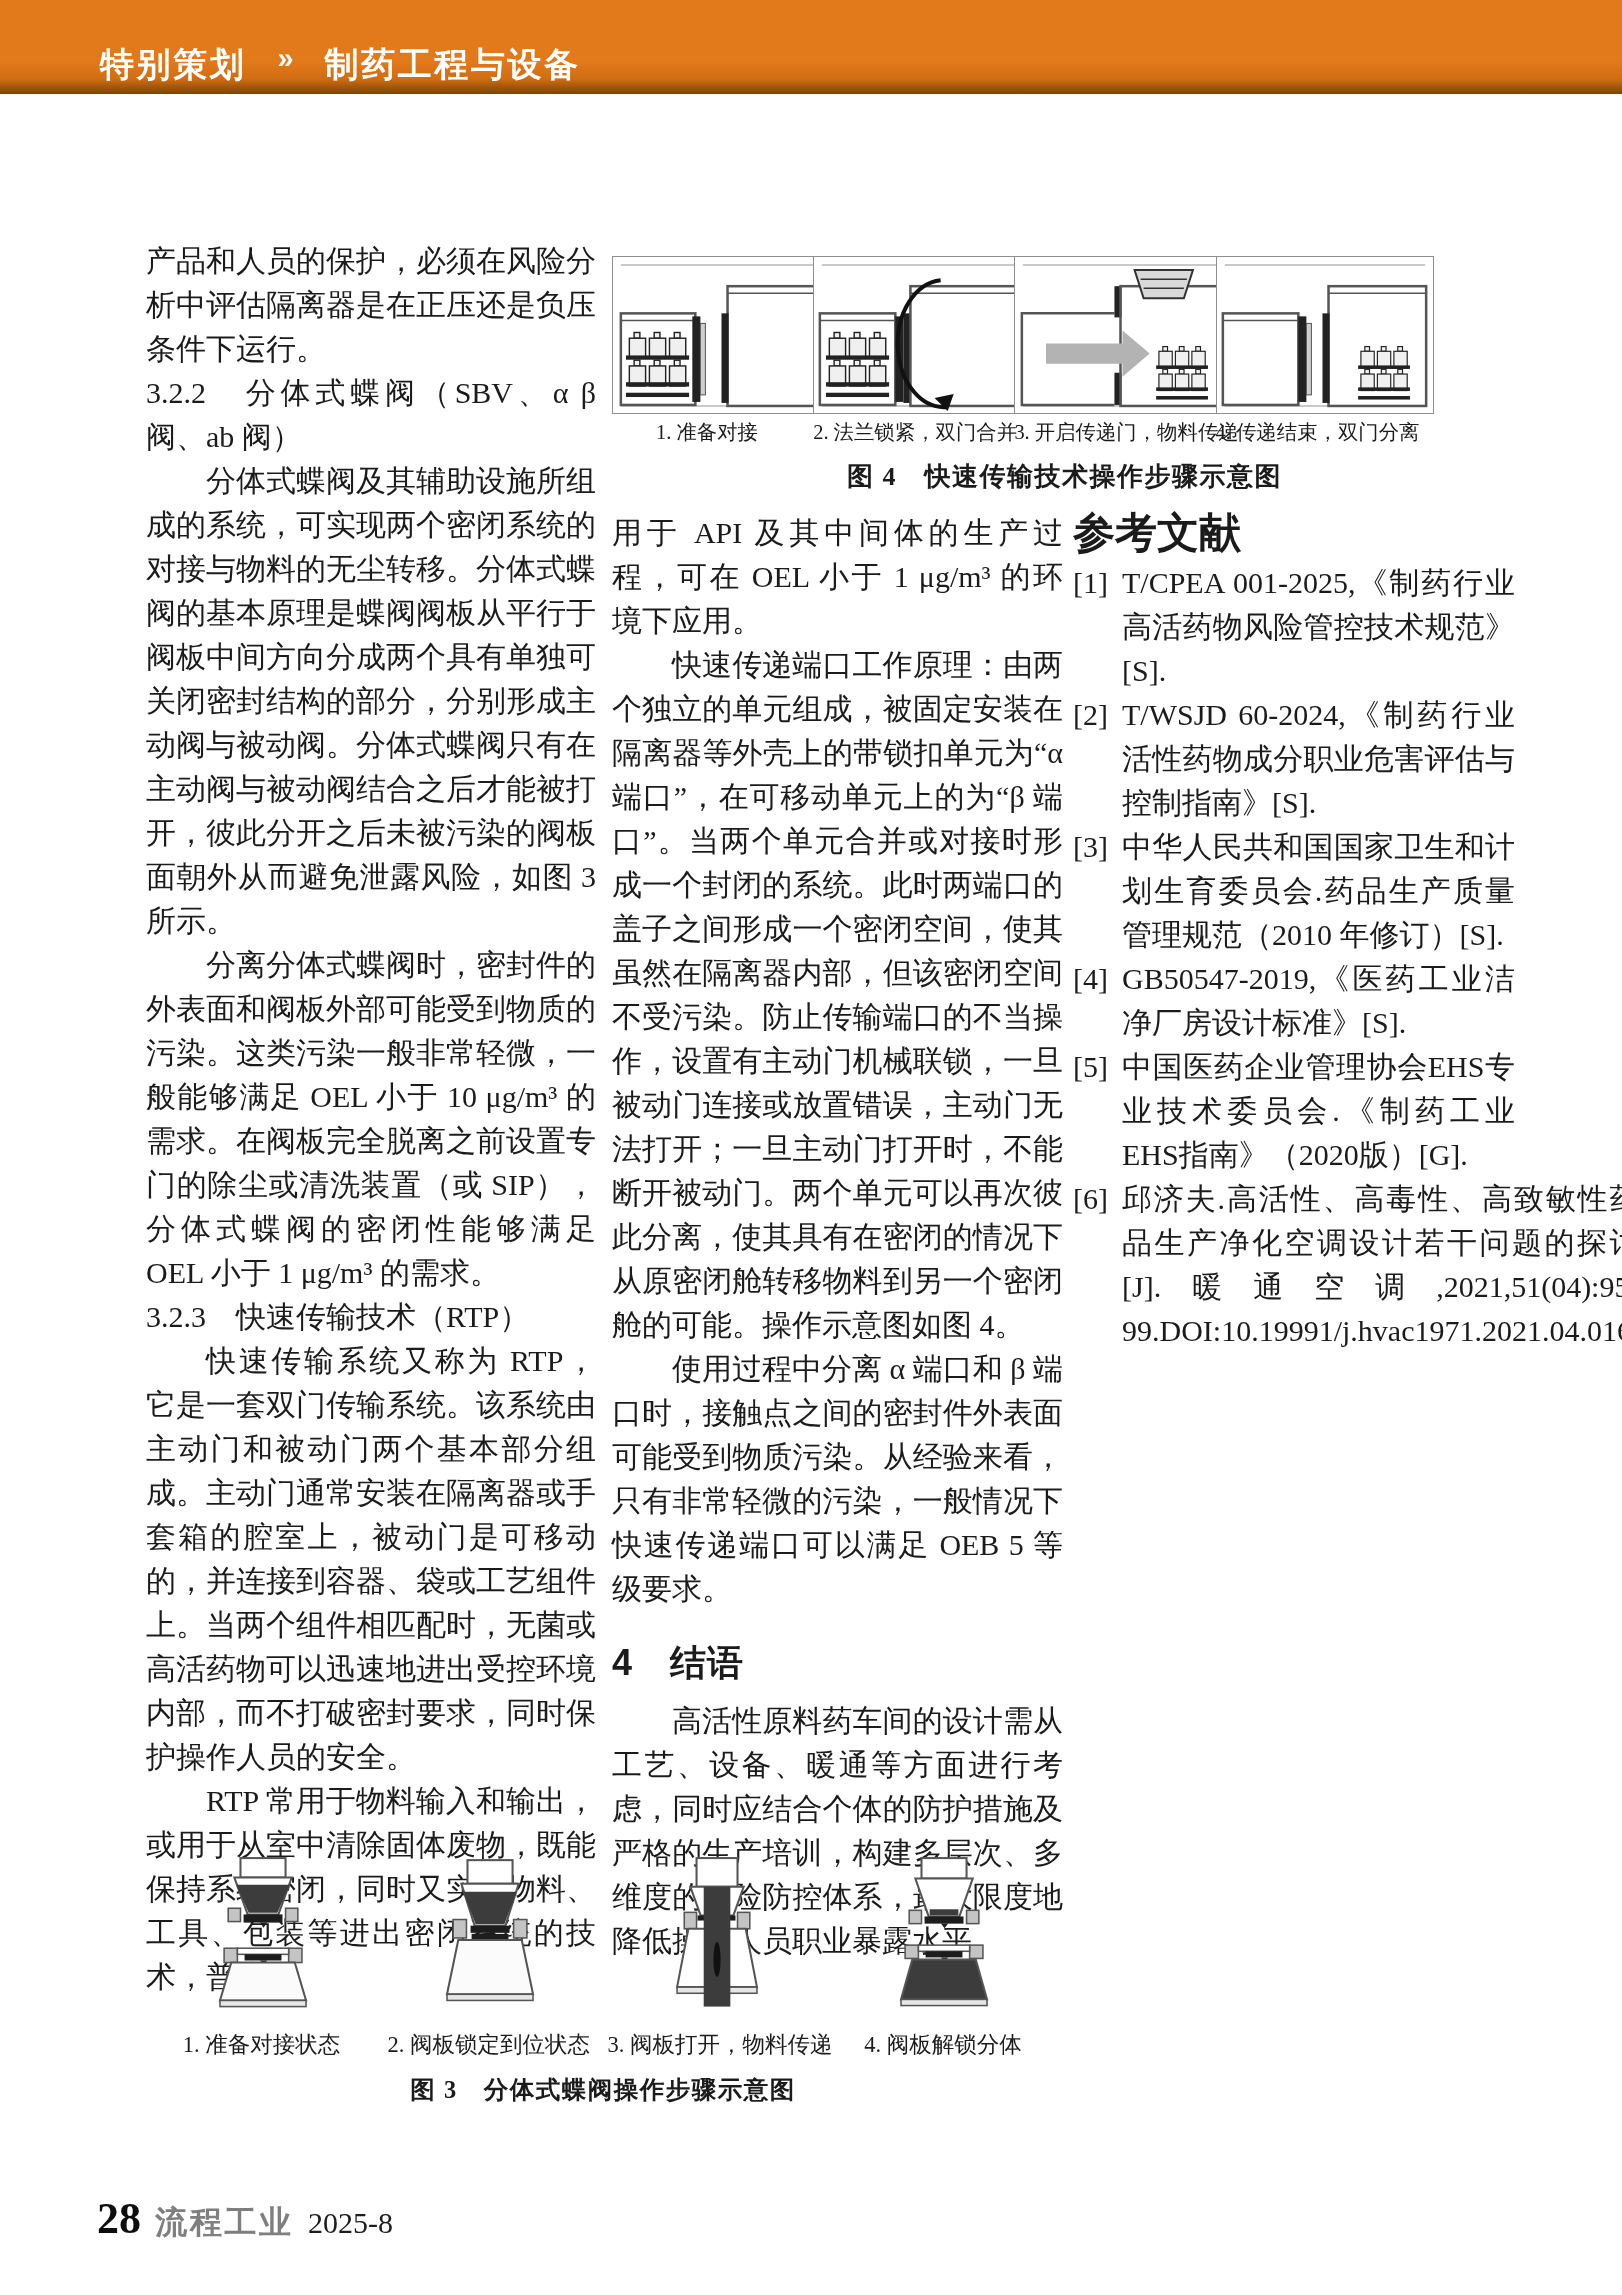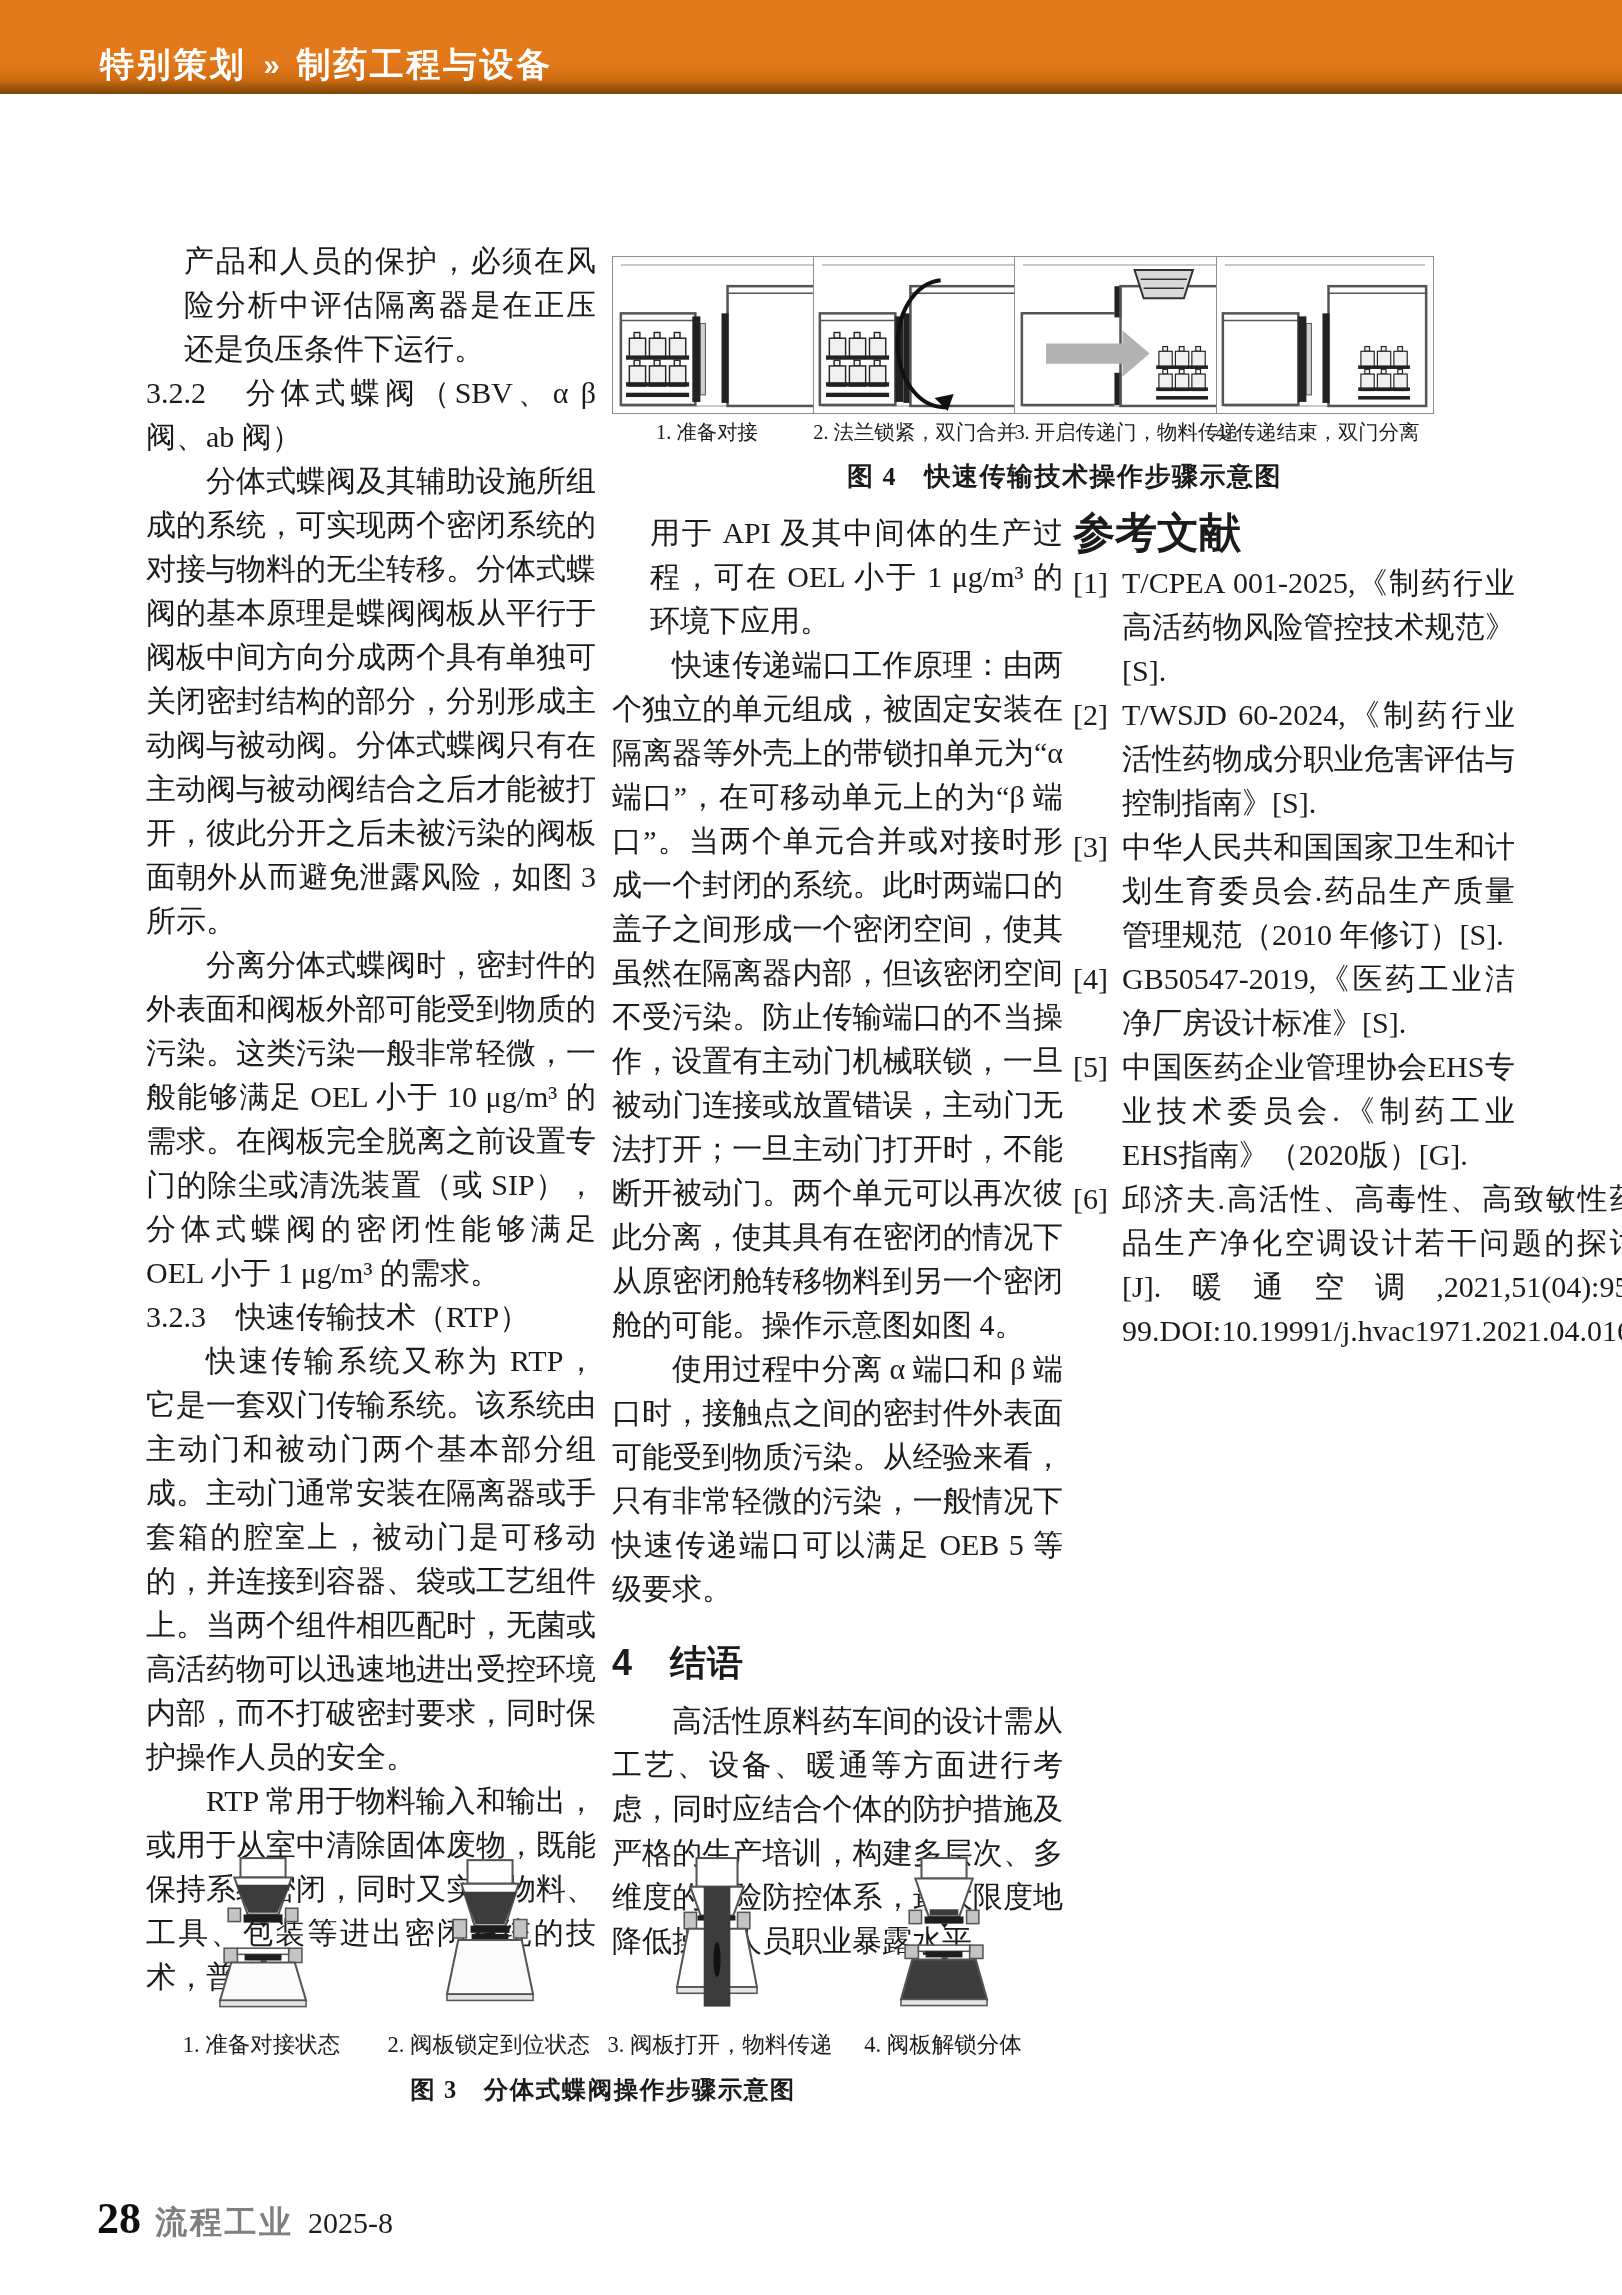--- a/index.html
+++ b/index.html
@@ -3,32 +3,32 @@
 <meta charset="utf-8">
 <style>
   html,body{margin:0;padding:0;background:#ffffff;}
   .page{position:relative;width:1623px;height:2295px;background:#fff;overflow:hidden;
         font-family:"Liberation Serif","DejaVu Serif",serif;color:#1b1b1b;}
 
   
   .header{position:absolute;left:0;top:0;width:1623px;height:94px;
           background:linear-gradient(180deg,#e2791b 0%,#e2791b 66%,#d06d12 84%,#7c4403 100%);
           display:flex;align-items:center;}
-  .header-title{margin-left:100px;display:flex;align-items:center;gap:17px;
+  .header-title{margin-left:100px;display:flex;align-items:flex-start;gap:31px;
           font-family:"Liberation Sans","DejaVu Sans",sans-serif;font-weight:700;
           font-size:34px;color:#ffffff;letter-spacing:2.6px;margin-top:36px;}
   .header-title .sep{font-size:29px;letter-spacing:0;}
 
   
   .col{position:absolute;font-size:30px;line-height:44px;text-align:justify;}
   .col1{left:146px;top:239px;width:450px;}
   .col2{left:612px;top:511px;width:451px;}
   .col3{left:1073px;top:511px;width:442px;}
   .p{margin:0;text-indent:2em;}
-  .p.cont{text-indent:0;margin-left:38px;}
+  .p.cont{text-indent:0;}
   .hserif{margin:0;text-indent:0;}
   .hbig{font-family:"Liberation Sans","DejaVu Sans",sans-serif;font-weight:700;
         font-size:36px;line-height:47px;margin:28px 0 13.3px 0;text-indent:0;text-align:left;letter-spacing:1px;}
   .refs-heading{font-family:"Liberation Sans","DejaVu Sans",sans-serif;font-weight:700;
         font-size:42px;line-height:44px;margin:0 0 6.1px 0;text-align:left;}
   .ref{display:flex;margin:0;}
   .ref-no{width:49px;flex:none;}
   .ref-text{flex:1;text-align:justify;}
 
   

